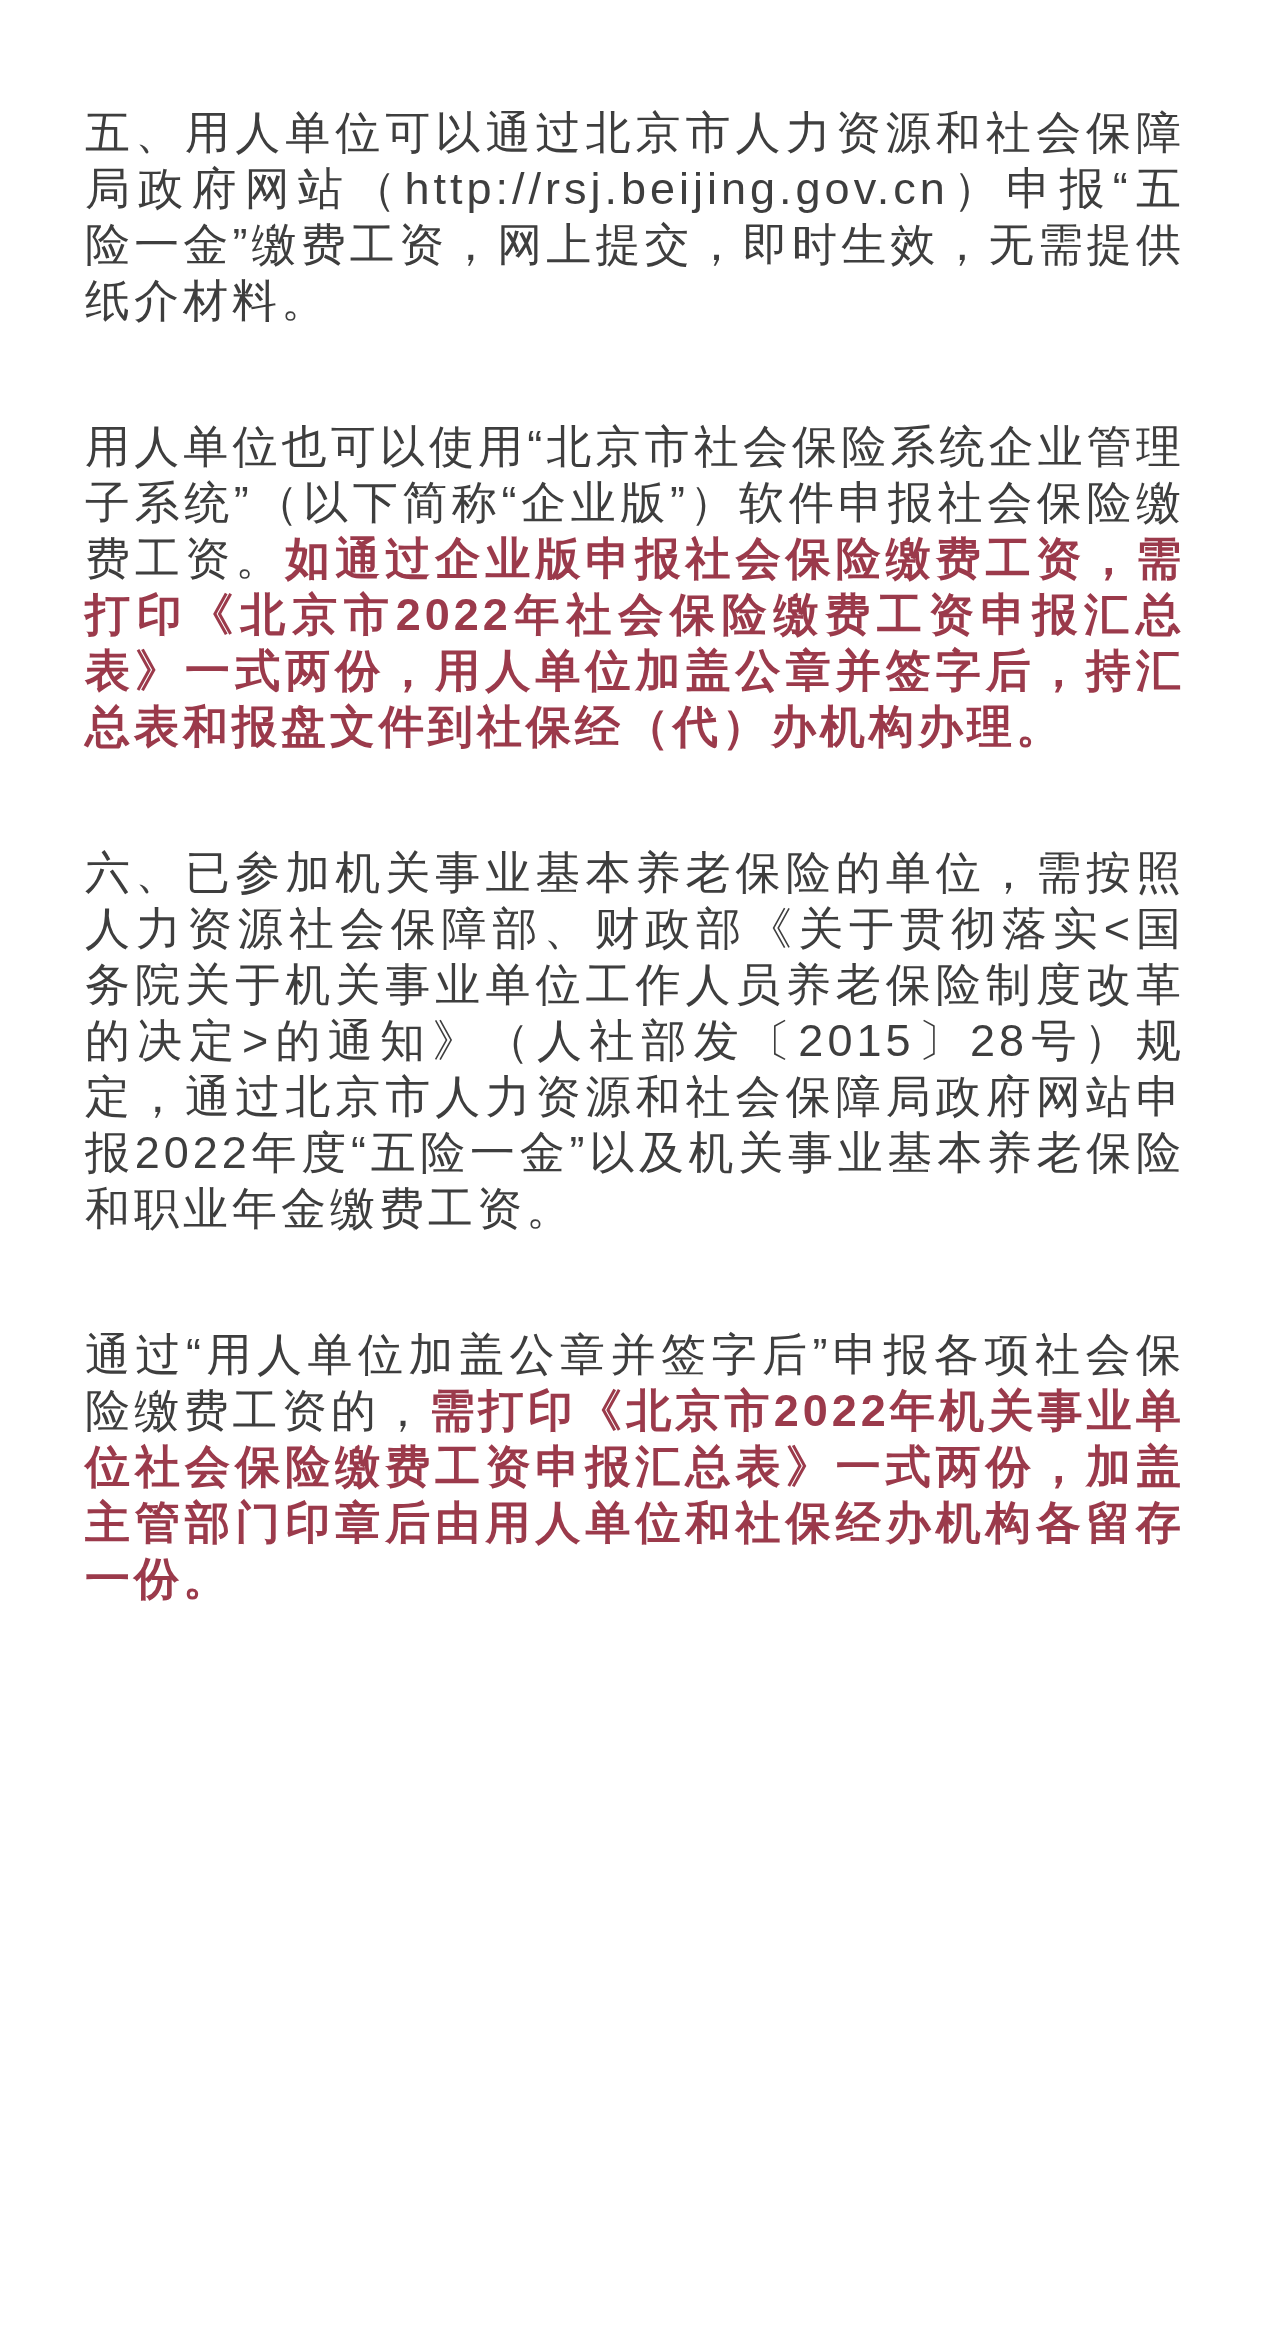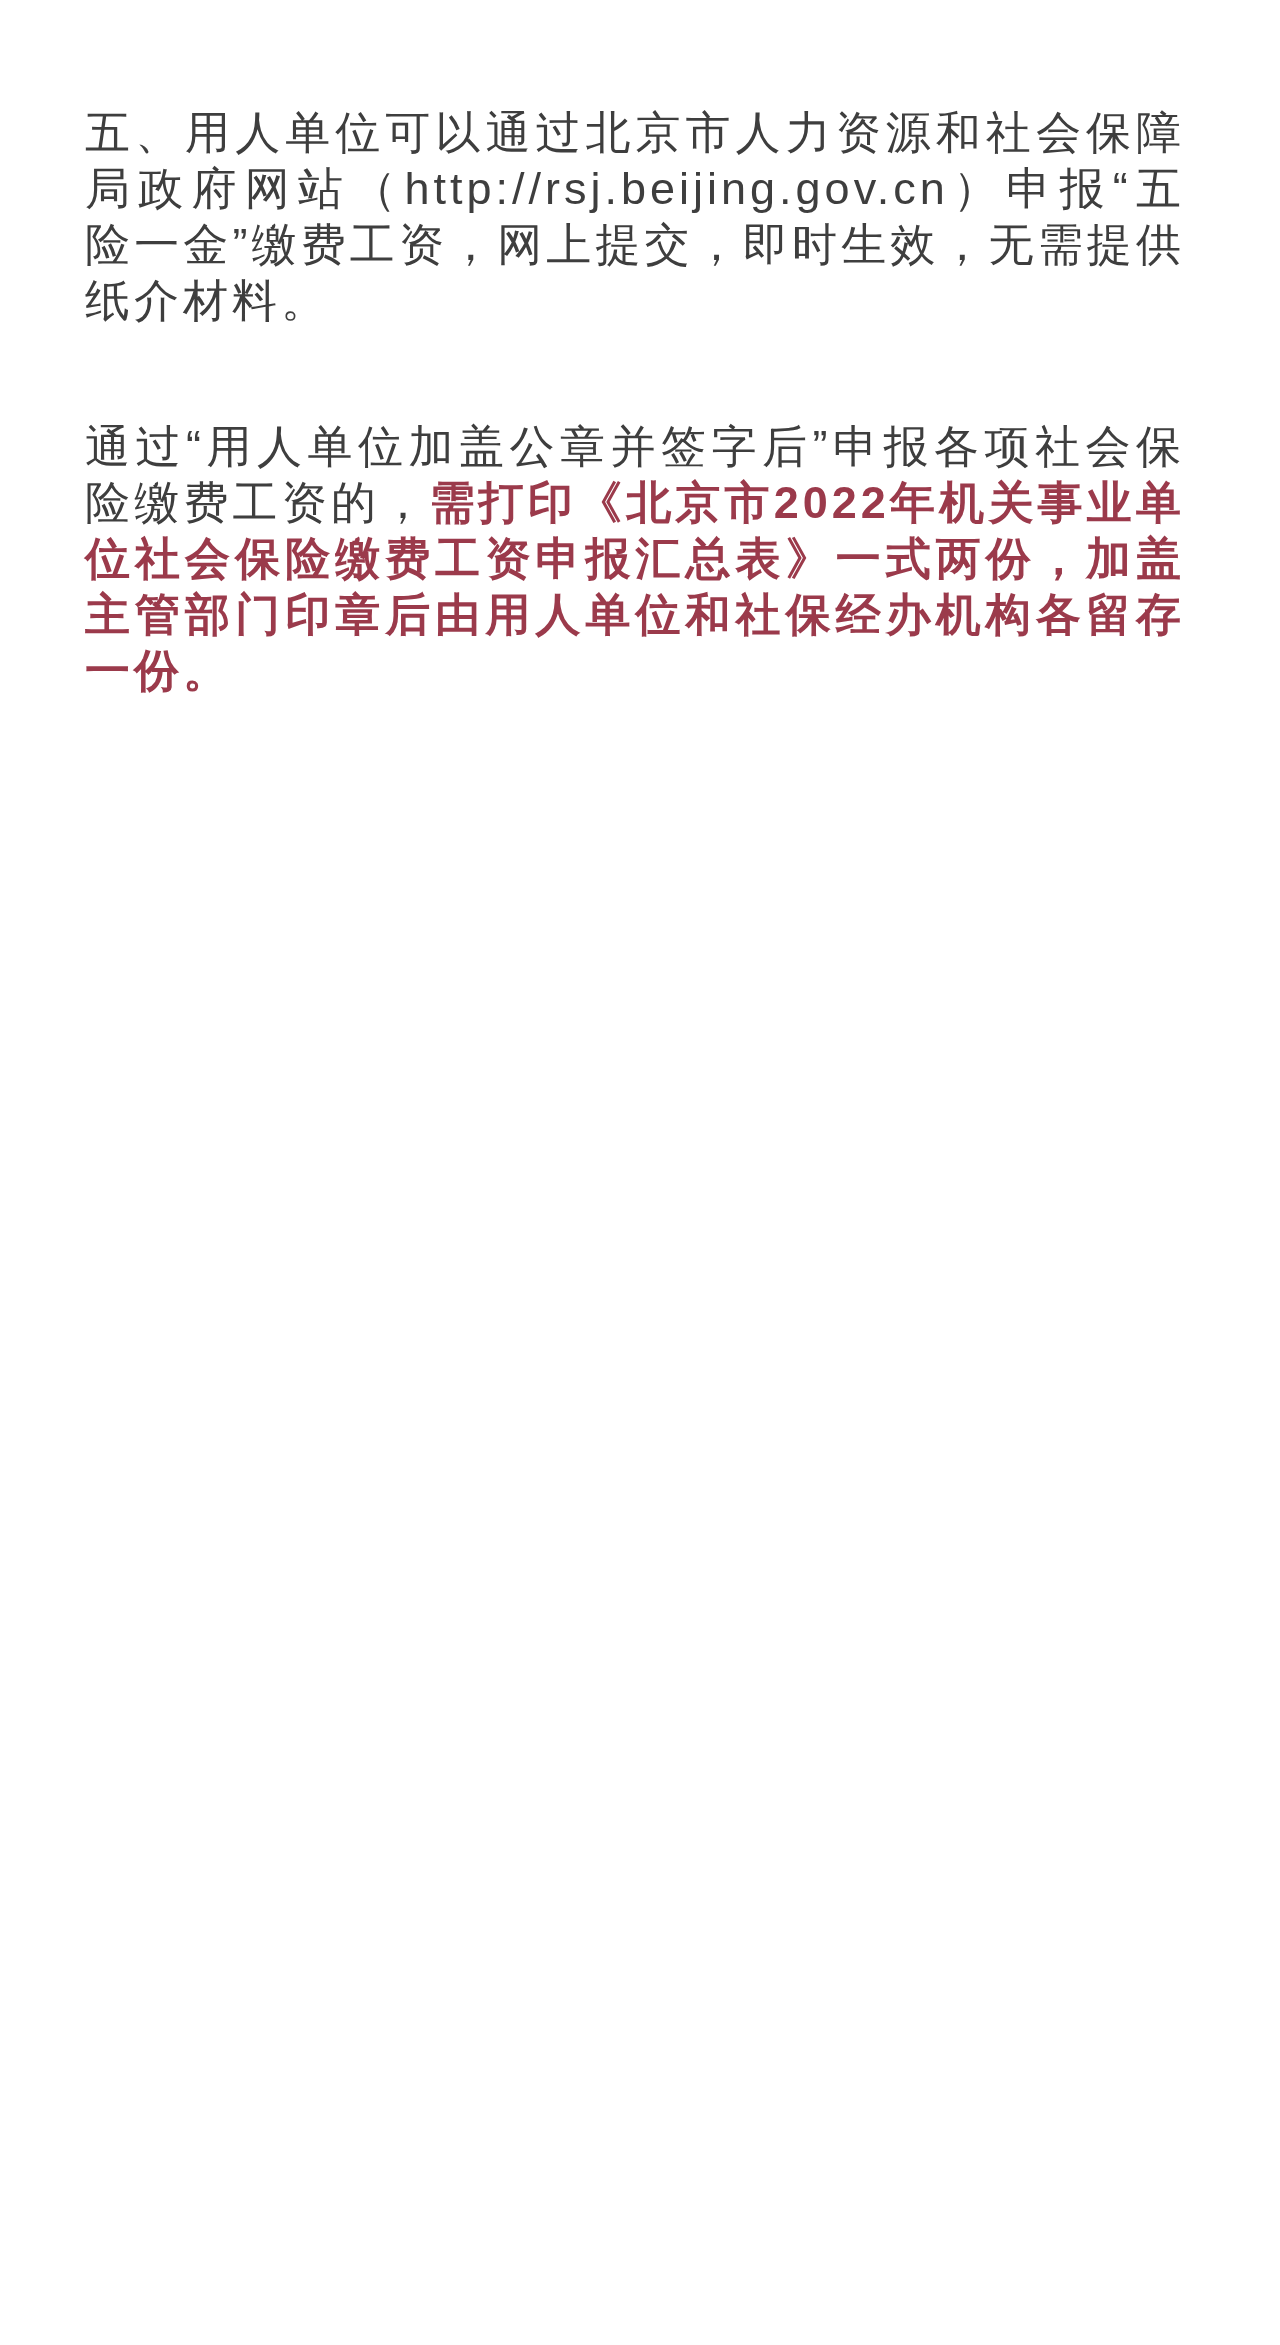--- a/index.html
+++ b/index.html
@@ -31,19 +31,25 @@
 </style>
 </head>
 <body>
 
 <div class="article">
 
   <p class="para">
     <span class="run-normal">五、用人单位可以通过北京市人力资源和社会保障局政府网站（http://rsj.beijing.gov.cn）申报“五险一金”缴费工资，网上提交，即时生效，无需提供纸介材料。</span>
   </p>
 
+  <p class="para">
+    <span class="run-normal">用人单位也可以使用“北京市社会保险系统企业管理子系统”（以下简称“企业版”）软件申报社会保险缴费工资。</span><span class="run-emphasis">如通过企业版申报社会保险缴费工资，需打印《北京市2022年社会保险缴费工资申报汇总表》一式两份，用人单位加盖公章并签字后，持汇总表和报盘文件到社保经（代）办机构办理。</span>
+  </p>
 
+  <p class="para">
+    <span class="run-normal">六、已参加机关事业基本养老保险的单位，需按照人力资源社会保障部、财政部《关于贯彻落实&lt;国务院关于机关事业单位工作人员养老保险制度改革的决定&gt;的通知》（人社部发〔2015〕28号）规定，通过北京市人力资源和社会保障局政府网站申报2022年度“五险一金”以及机关事业基本养老保险和职业年金缴费工资。</span>
+  </p>
 
   <p class="para">
     <span class="run-normal">通过“用人单位加盖公章并签字后”申报各项社会保险缴费工资的，</span><span class="run-emphasis">需打印《北京市2022年机关事业单位社会保险缴费工资申报汇总表》一式两份，加盖主管部门印章后由用人单位和社保经办机构各留存一份。</span>
   </p>
 
 </div>
 
 </body></html>

